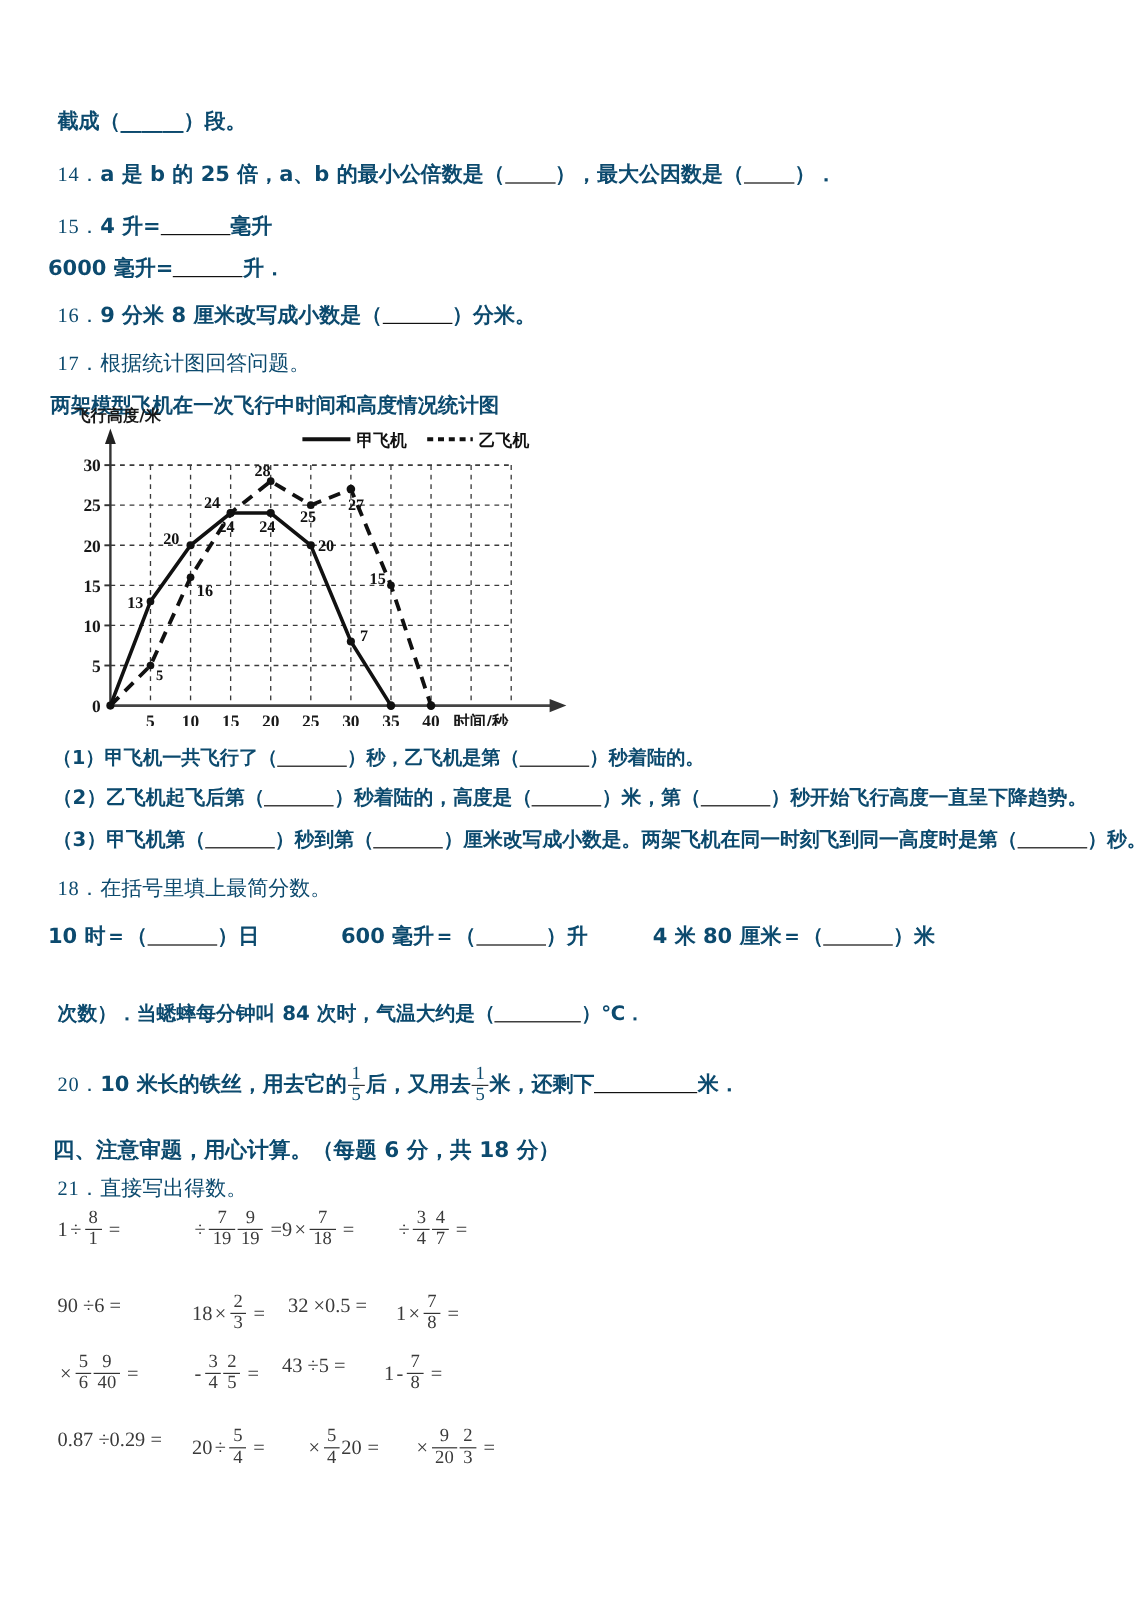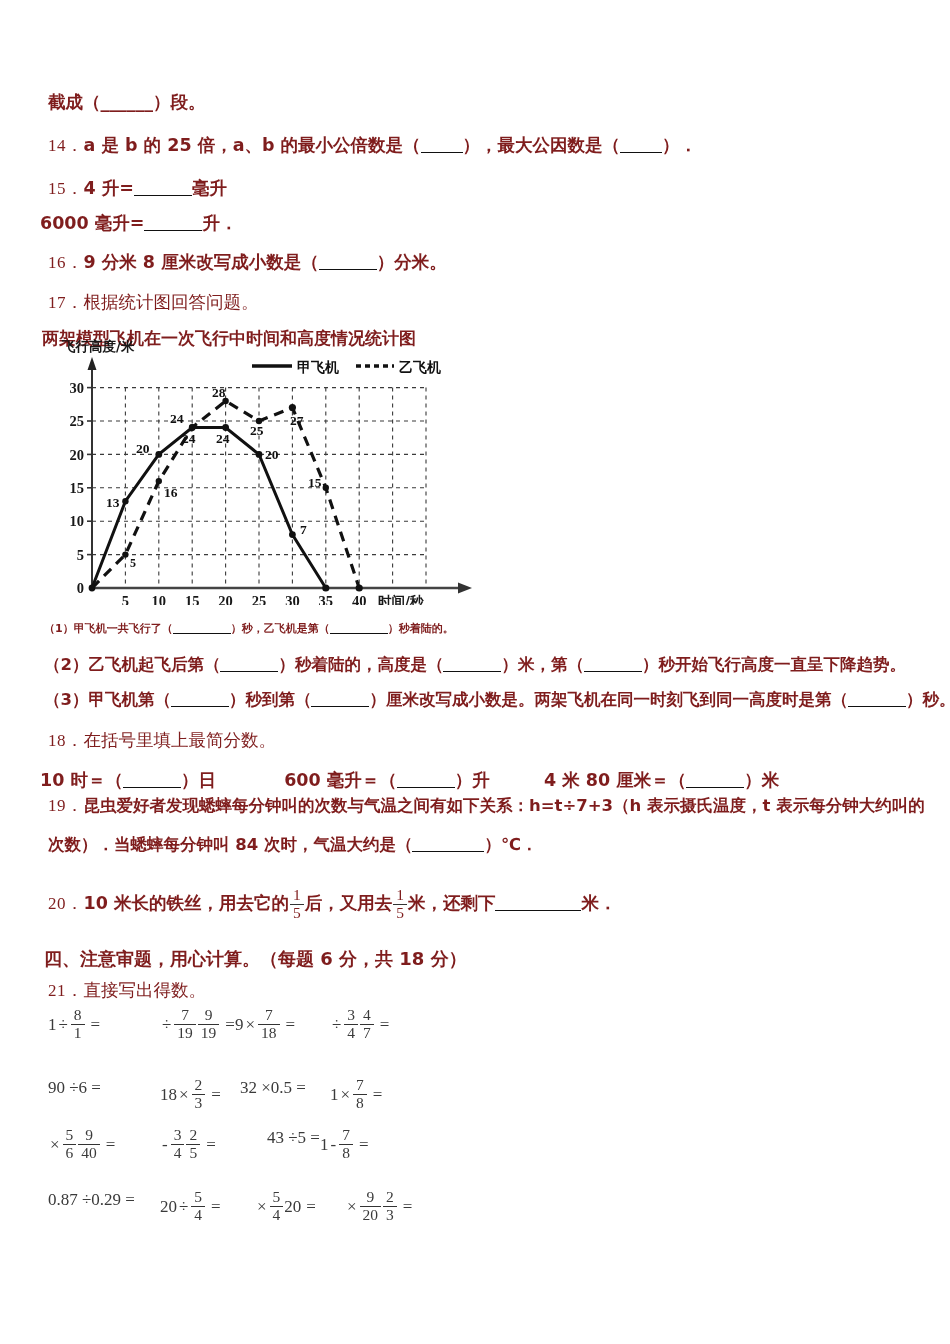--- a/index.html
+++ b/index.html
@@ -19,21 +19,21 @@
     position: absolute;
     left: 0; top: 0;
     width: 950px;
     height: 1344px;
   }
   .line {
     position: absolute;
     white-space: nowrap;
     font-size: 17.5px;
     line-height: 1.2;
-    color: #7f1d1d;
+    color: #0c4a6e;
   }
   .qnum {
     font-family: "Liberation Serif", serif;
     font-size: 17px;
     letter-spacing: 0.5px;
   }
   .cn {
     font-family: "DejaVu Sans", "Liberation Sans", sans-serif;
   }
   .cnb {
@@ -216,21 +216,21 @@
         <text x="70" y="232" font-size="12">5</text>
         <text x="104" y="162">16</text>
         <text x="152" y="62">28</text>
         <text x="190" y="100">25</text>
         <text x="230" y="90">27</text>
         <text x="248" y="152">15</text>
       </g>
     </svg>
   </div>
 
-  <div class="line cnb" style="left:44px; top:622px; font-size:11px;">
+  <div class="line cnb" style="left:44px; top:622px; font-size:16px;">
     <span>（1）甲飞机一共飞行了（</span><span class="blank-m"></span><span>）秒，乙飞机是第（</span><span class="blank-m"></span><span>）秒着陆的。</span>
   </div>
 
   <div class="line cnb" style="left:44px; top:655px; font-size:16.5px;">
     <span>（2）乙飞机起飞后第（</span><span class="blank-m"></span><span>）秒着陆的，高度是（</span><span class="blank-m"></span><span>）米，第（</span><span class="blank-m"></span><span>）秒开始飞行高度一直呈下降趋势。</span>
   </div>
 
   <div class="line cnb" style="left:44px; top:690px; font-size:16.5px;">
     <span>（3）甲飞机第（</span><span class="blank-m"></span><span>）秒到第（</span><span class="blank-m"></span><span>）厘米改写成小数是。两架飞机在同一时刻飞到同一高度时是第（</span><span class="blank-m"></span><span>）秒。</span>
   </div>
@@ -239,23 +239,20 @@
     <span class="qnum">18．</span><span class="cn">在括号里填上最简分数。</span>
   </div>
   <div class="line cnb" style="left:40px; top:770px;">
     <span>10 时＝（</span><span class="blank-m"></span><span>）日</span>
     <span style="display:inline-block;width:56px;"></span>
     <span>600 毫升＝（</span><span class="blank-m"></span><span>）升</span>
     <span style="display:inline-block;width:42px;"></span>
     <span>4 米 80 厘米＝（</span><span class="blank-m"></span><span>）米</span>
   </div>
 
-  <div class="line" style="left:48px; top:796px; font-size:16.5px;">
-    <span class="qnum">19．</span><span class="cnb">昆虫爱好者发现蟋蟀每分钟叫的次数与气温之间有如下关系：h=t÷7+3（h 表示摄氏温度，t 表示每分钟大约叫的</span>
-  </div>
   <div class="line cnb" style="left:48px; top:835px; font-size:16.5px;">
     <span>次数）．当蟋蟀每分钟叫 84 次时，气温大约是（</span><span class="blank-l"></span><span>）℃．</span>
   </div>
 
   <div class="line" style="left:48px; top:888px;">
     <span class="qnum">20．</span><span class="cnb">10 米长的铁丝，用去它的</span><span class="frac">
         <span class="num">1</span>
         <span class="den">5</span>
       </span><span class="cnb">后，又用去</span><span class="frac">
         <span class="num">1</span>
@@ -354,21 +351,21 @@
         <span class="frac">
           <span class="num">3</span>
           <span class="den">4</span>
         </span>
         <span class="frac">
           <span class="num">2</span>
           <span class="den">5</span>
         </span>
         <span style="margin-left: 5px;">=</span>
       </div>
-      <div class="calc-row" style="left: 235px; top: 1128px; margin-left: 32px;">
+      <div class="calc-row" style="left: 235px; top: 1128px;">
         <span>43 ÷5 =</span>
       </div>
       <div class="calc-row" style="left: 320px; top: 1128px;">
         <span>1</span>
         <span class="op">-</span>
         <span class="frac">
           <span class="num">7</span>
           <span class="den">8</span>
         </span>
         <span style="margin-left: 5px;">=</span>

